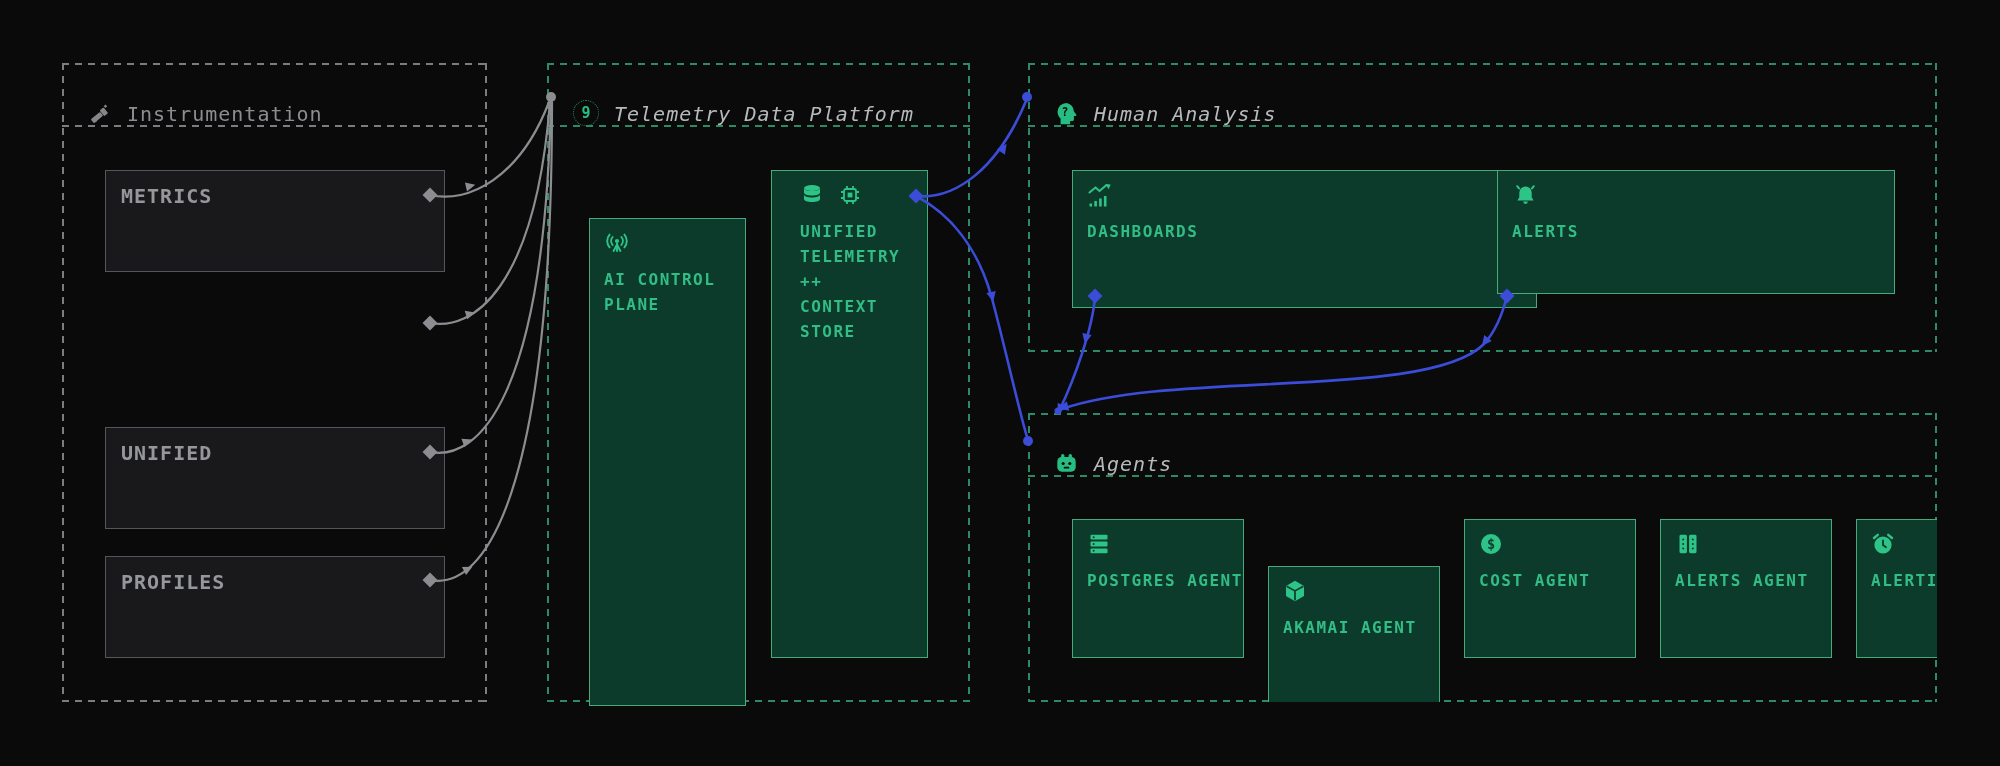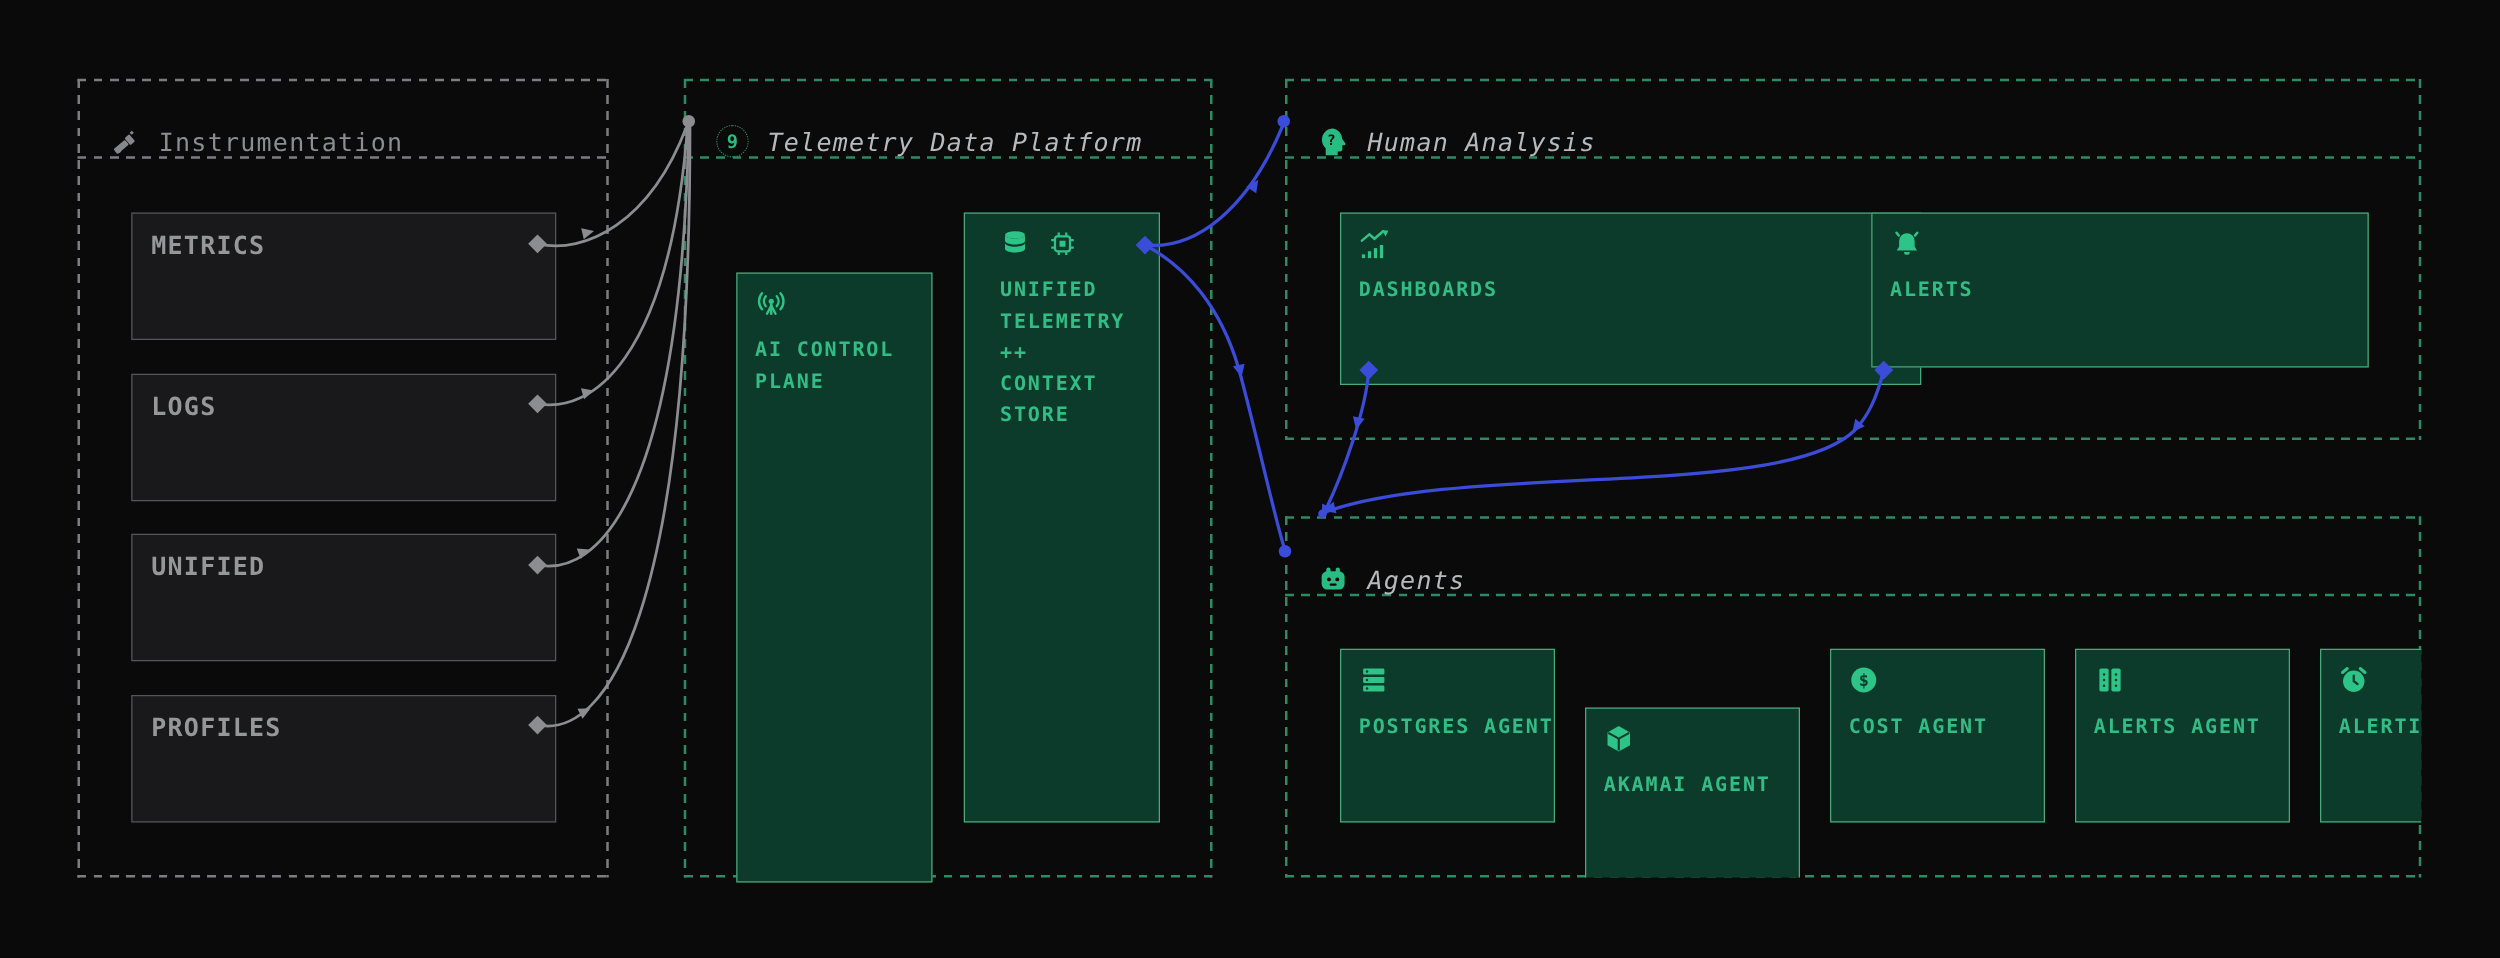--- a/index.html
+++ b/index.html
@@ -72,23 +72,20 @@
             <rect x="14.5" y="9.3" width="5" height="7.4" rx="1"></rect>
           </g>
           <circle cx="7.2" cy="18.6" r="1.7"></circle>
           <rect x="16.2" y="3" width="2.4" height="2.4" transform="rotate(45 17.4 4.2)"></rect>
         </svg>
       </span>
       <span class="section-title">Instrumentation</span>
     </div>
     <div class="ynode" style="left:43px;top:107px;width:340px;height:102px;">
       <div class="nlabel">METRICS</div>
-    </div>
-    <div class="ynode" style="left:43px;top:236px;width:340px;height:102px;">
-      <div class="nlabel">LOGS</div>
     </div>
     <div class="ynode" style="left:43px;top:364px;width:340px;height:102px;">
       <div class="nlabel">UNIFIED</div>
     </div>
     <div class="ynode" style="left:43px;top:493px;width:340px;height:102px;">
       <div class="nlabel">PROFILES</div>
     </div>
   </div>
 
   <div class="frame green" style="left:547px;top:63px;width:423px;height:639px;">

